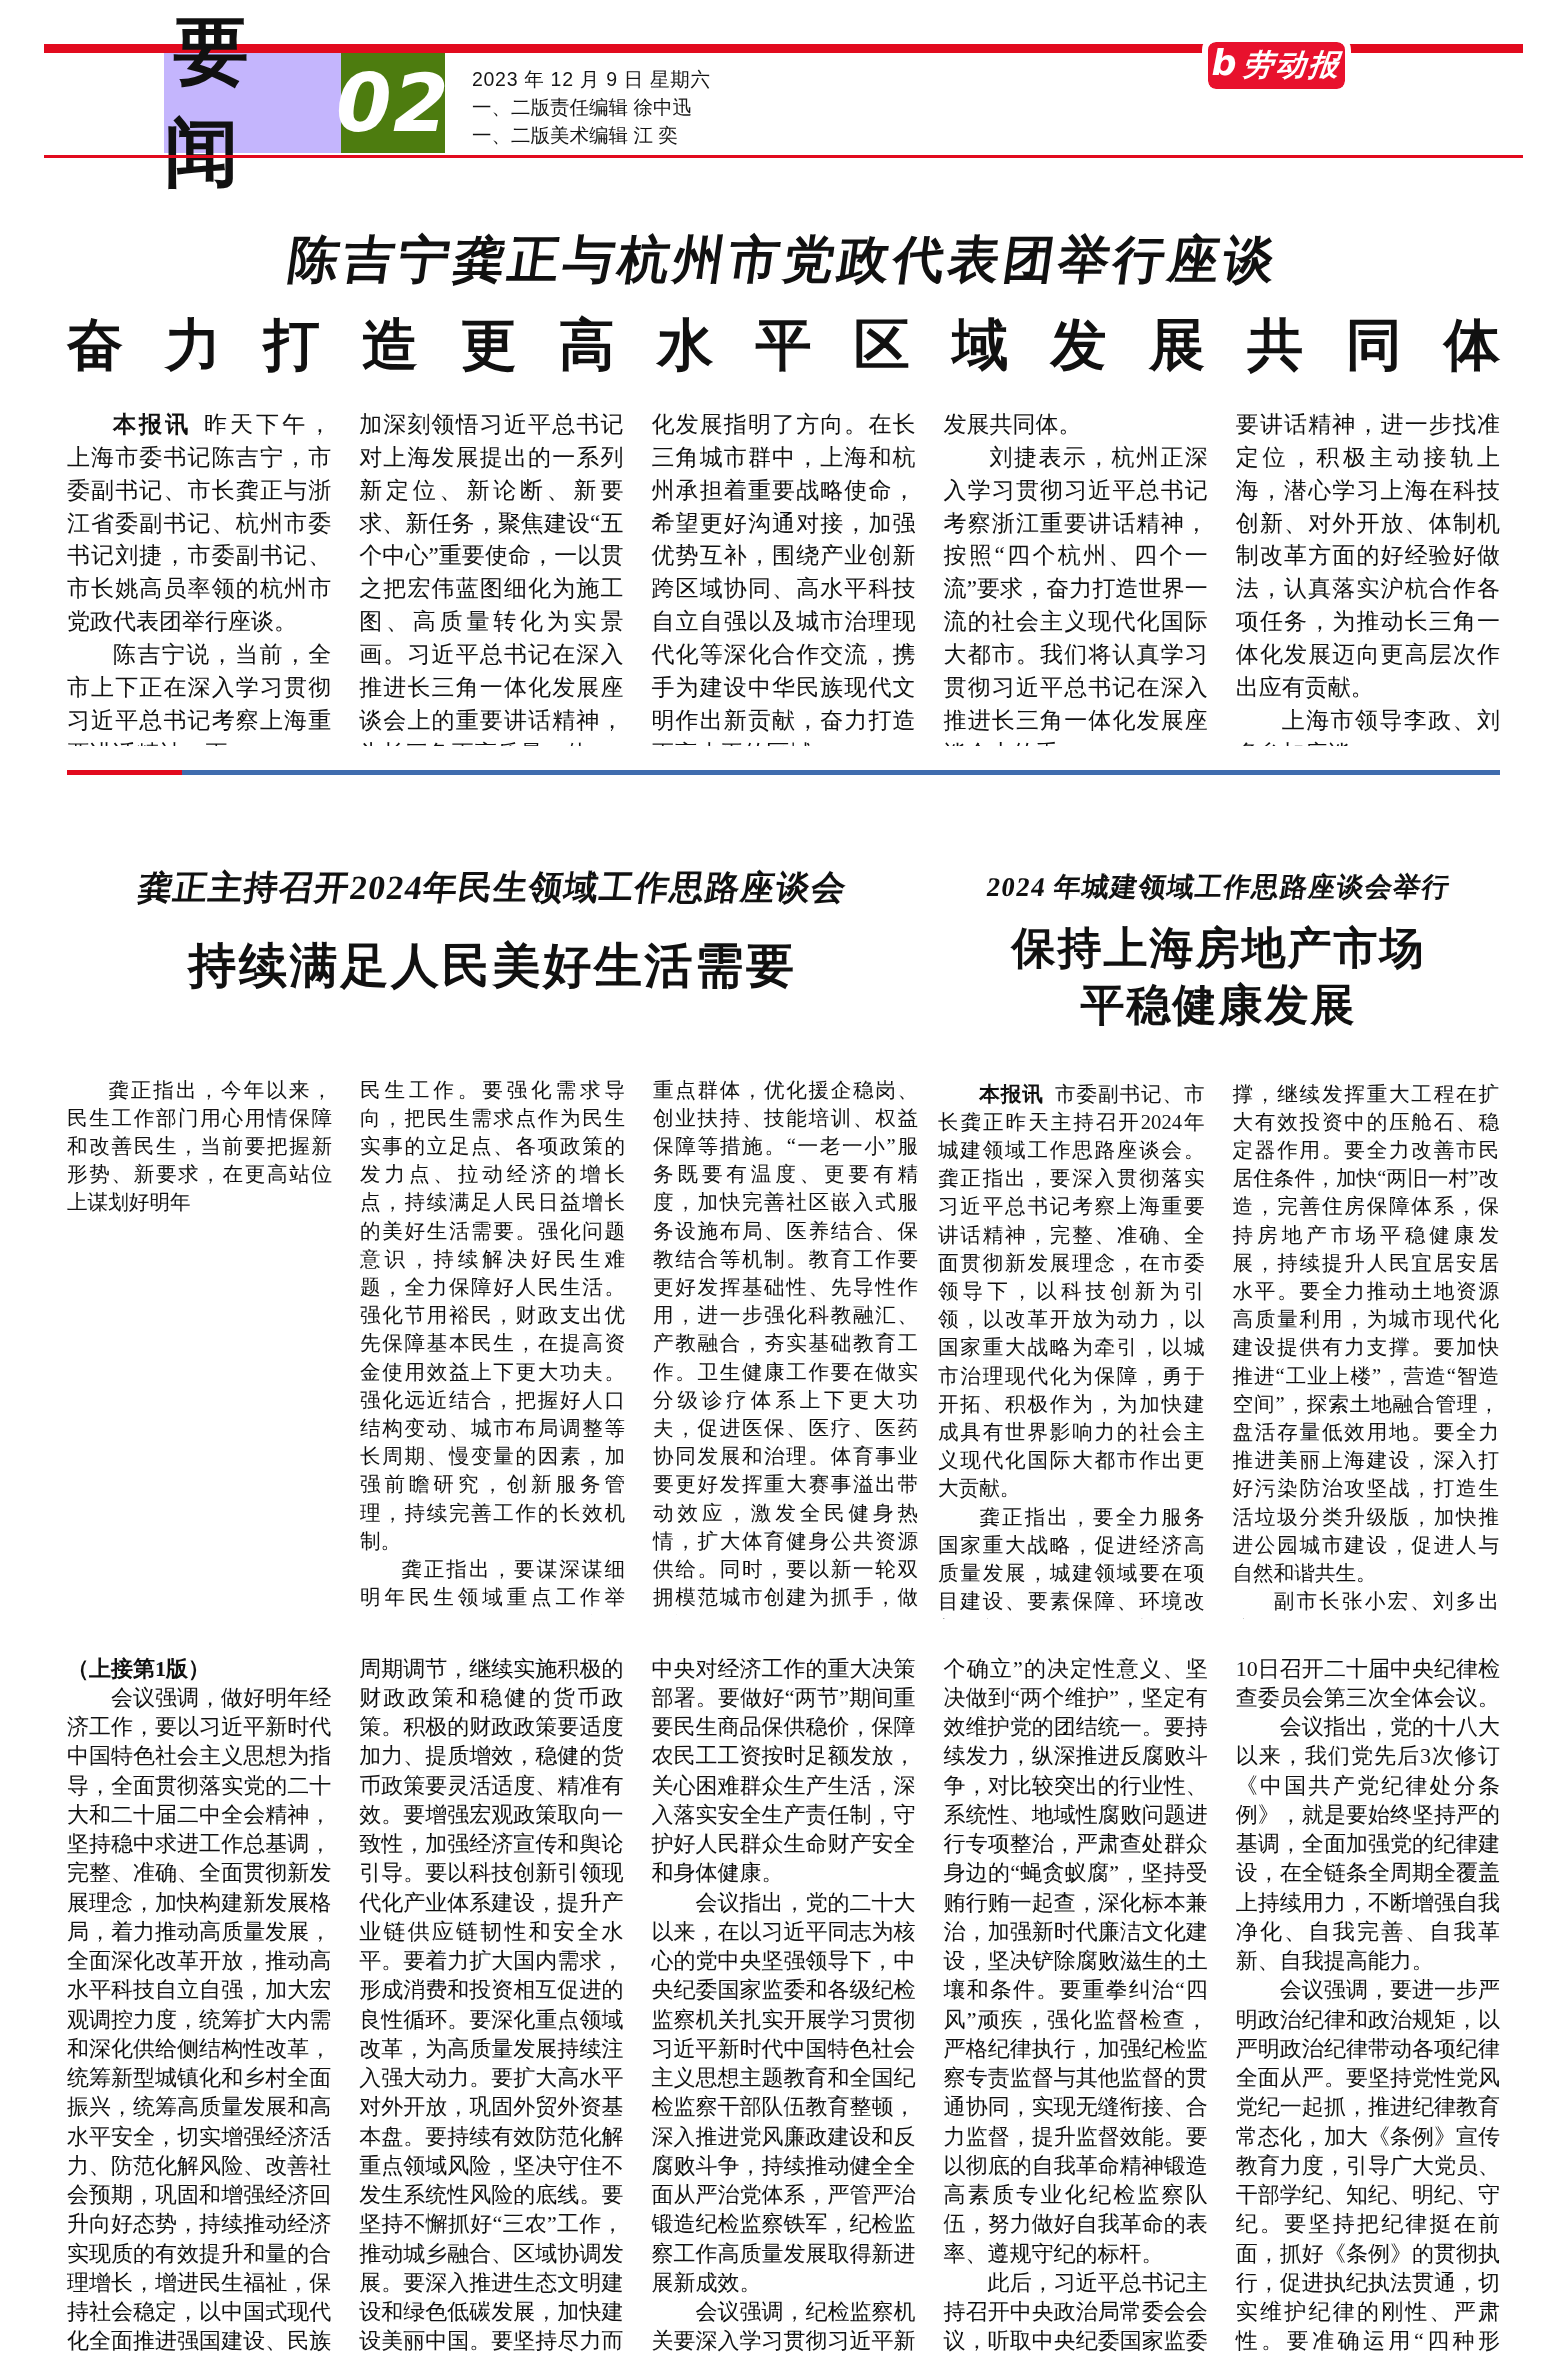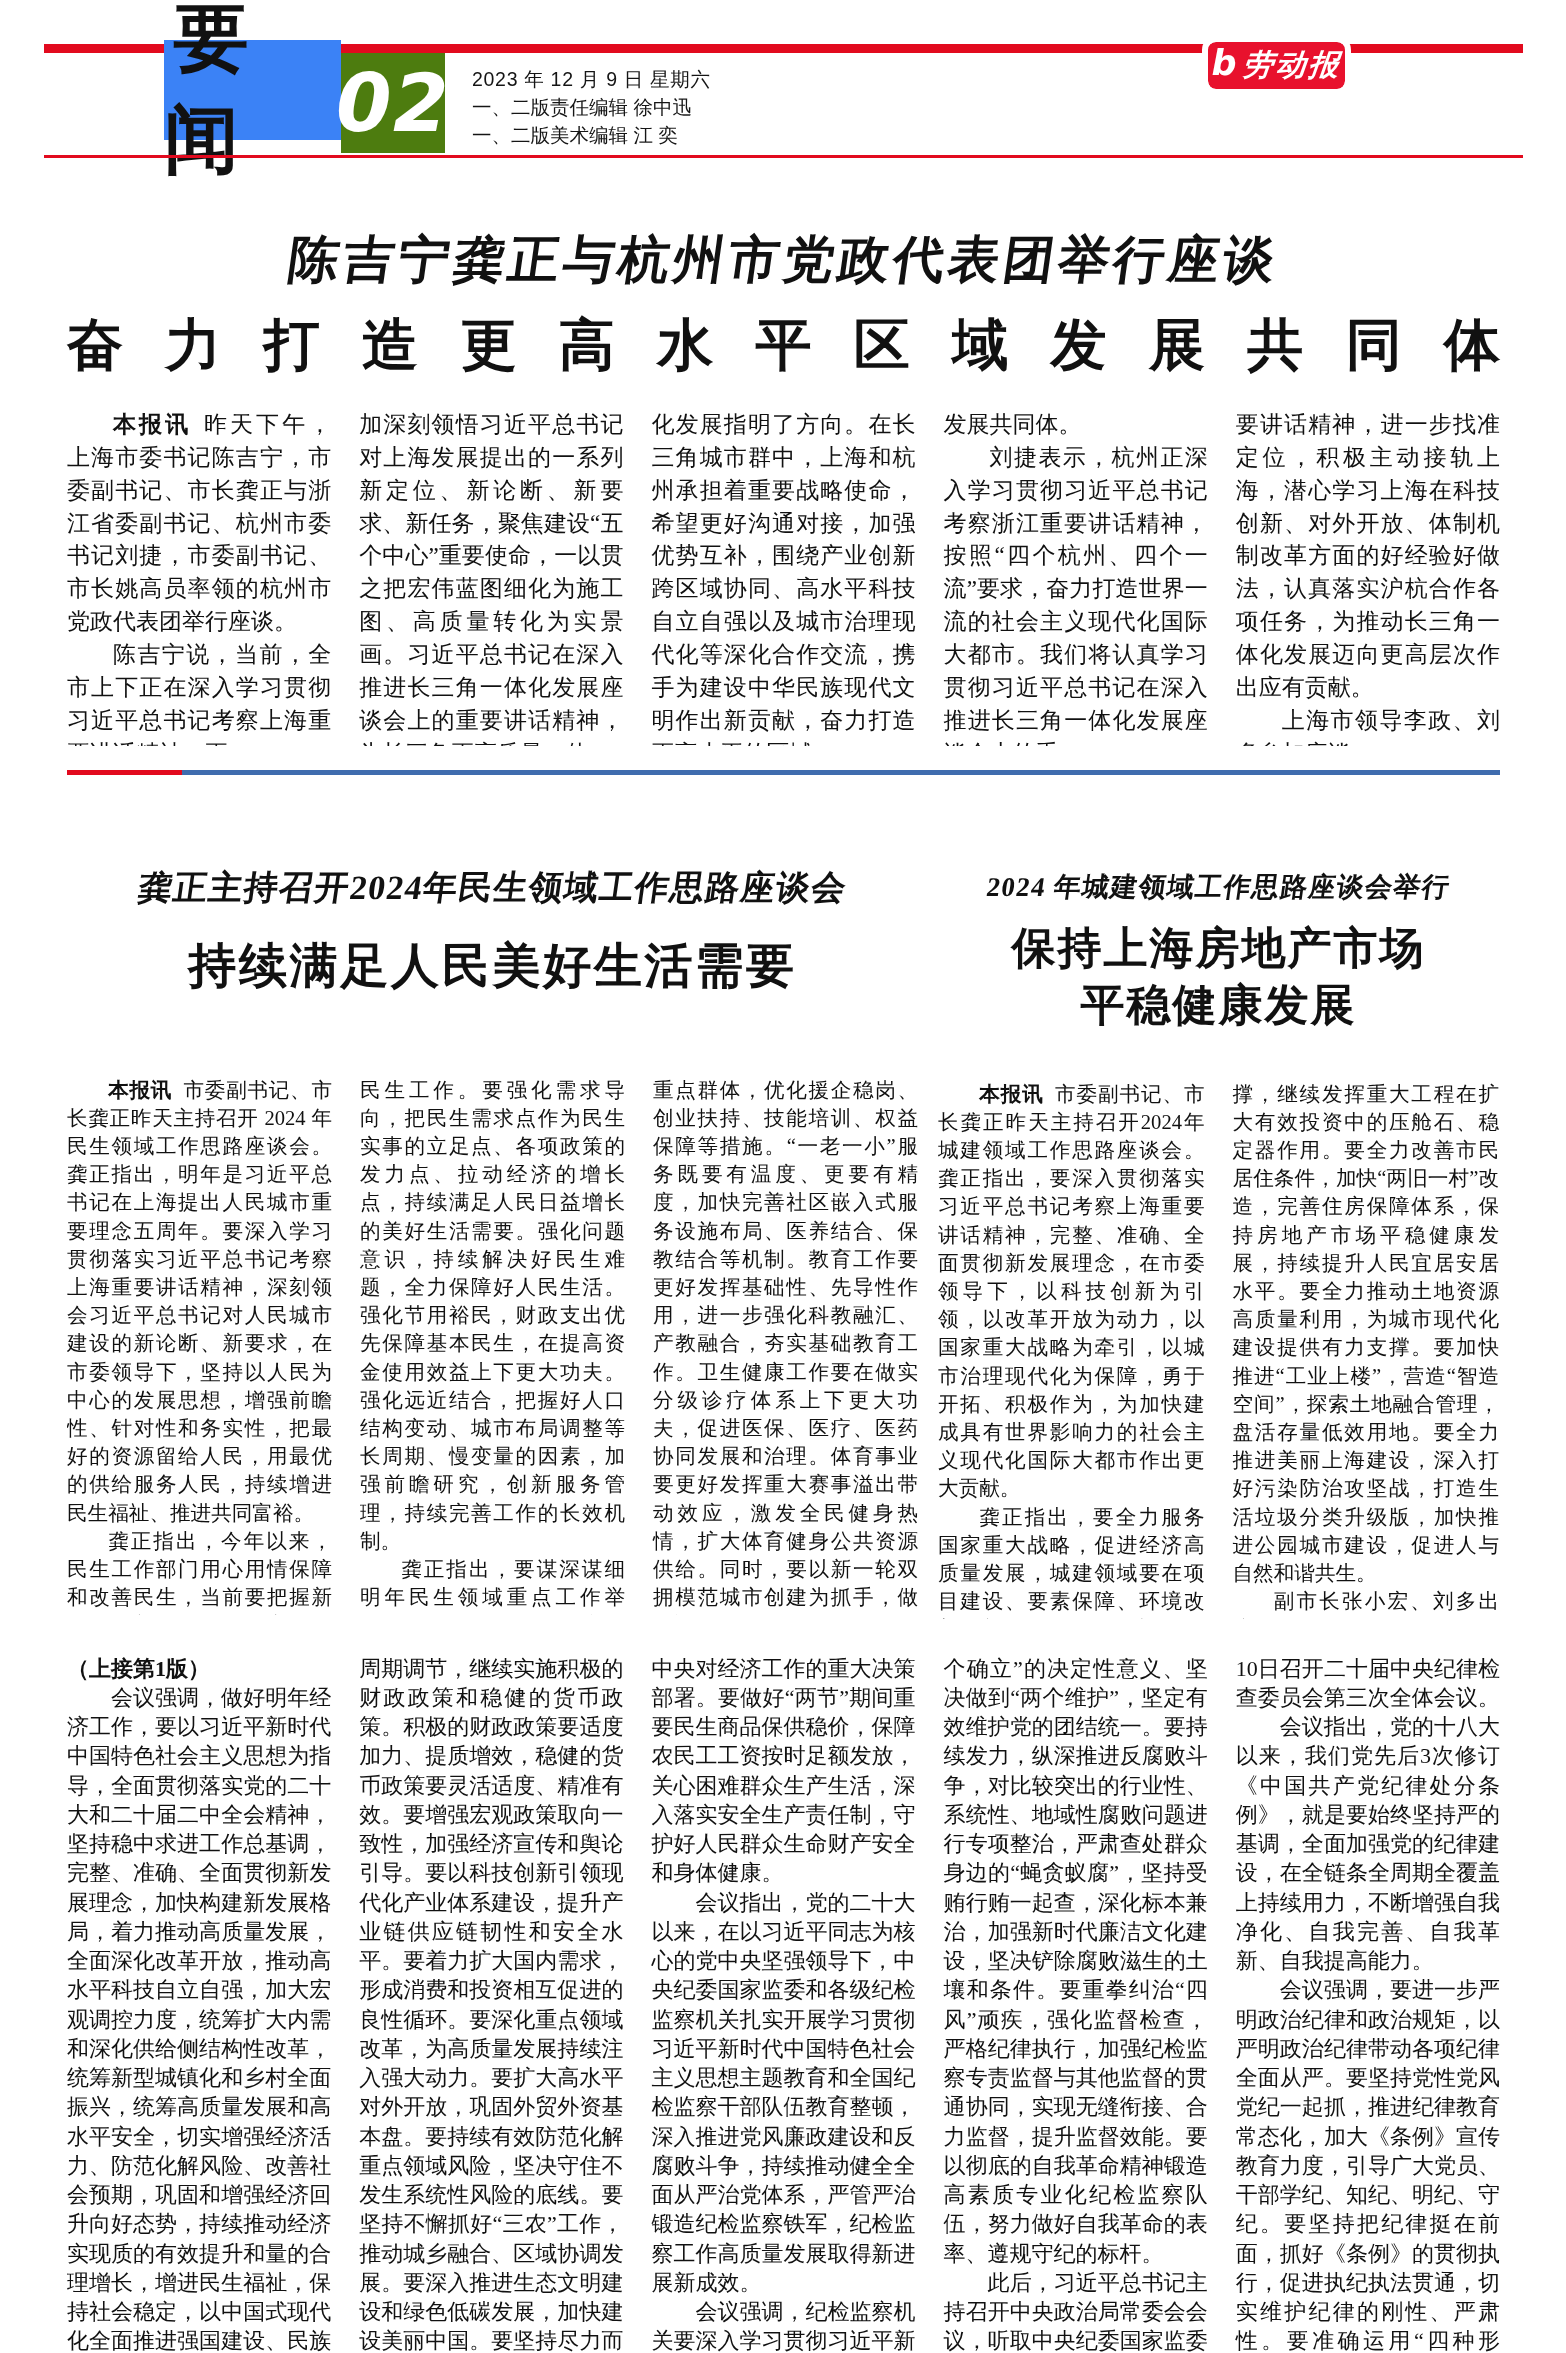--- a/index.html
+++ b/index.html
@@ -2,21 +2,21 @@
 <html lang="zh" style="font-size:10.8px"><head>
 <meta charset="utf-8">
 <style>
   html,body{margin:0;padding:0;background:#ffffff;}
   body{width:1567px;height:2354px;position:relative;overflow:hidden;
        font-family:"Liberation Serif","DejaVu Serif",serif;color:#111;}
 
   
   .header{position:absolute;left:0;top:0;width:1567px;height:160px;}
   .redbar{position:absolute;left:44px;right:44px;top:44px;height:8.8px;background:#e20a1e;}
-  .yaowen-box{position:absolute;left:164px;top:40px;width:177px;height:100px;background:#3b82f6;
+  .yaowen-box{position:absolute;left:164px;top:53px;width:177px;height:100px;background:#c4b5fd;
       display:flex;align-items:center;justify-content:center;
       font-weight:900;font-size:75px;letter-spacing:9.4px;text-indent:9.4px;}
   .pagenum-box{position:absolute;left:341px;top:53px;width:104px;height:100px;background:#4d7c0f;
       display:flex;align-items:center;justify-content:center;color:#fff;
       font-family:"DejaVu Sans","Liberation Sans",sans-serif;font-weight:900;
       font-style:italic;font-size:80px;letter-spacing:1.3px;}
   .edit-info{position:absolute;left:472px;top:65px;
       font-family:"Liberation Sans","DejaVu Sans",sans-serif;
       font-size:19.5px;line-height:28px;color:#151515;}
   .edit-info .d{letter-spacing:0.7px;text-align:center;}
@@ -117,21 +117,20 @@
 
 <div class="content mid-band">
 
   <div class="mid-left">
     <div class="mid-head">
       <div class="mid-kicker minsheng-kicker">龚正主持召开2024年民生领域工作思路座谈会</div>
       <div class="minsheng-title">持续满足人民美好生活需要</div>
     </div>
     <div class="mid-body cols">
       <div class="col">
-        <p class="para"><b class="wire">本报讯</b><span>市委副书记、市长龚正昨天主持召开 2024 年民生领域工作思路座谈会。龚正指出，明年是习近平总书记在上海提出人民城市重要理念五周年。要深入学习贯彻落实习近平总书记考察上海重要讲话精神，深刻领会习近平总书记对人民城市建设的新论断、新要求，在市委领导下，坚持以人民为中心的发展思想，增强前瞻性、针对性和务实性，把最好的资源留给人民，用最优的供给服务人民，持续增进民生福祉、推进共同富裕。</span></p>
         <p class="para">龚正指出，今年以来，民生工作部门用心用情保障和改善民生，当前要把握新形势、新要求，在更高站位上谋划好明年</p>
       </div>
       <div class="col">
         <p class="para noindent">民生工作。要强化需求导向，把民生需求点作为民生实事的立足点、各项政策的发力点、拉动经济的增长点，持续满足人民日益增长的美好生活需要。强化问题意识，持续解决好民生难题，全力保障好人民生活。强化节用裕民，财政支出优先保障基本民生，在提高资金使用效益上下更大功夫。强化远近结合，把握好人口结构变动、城市布局调整等长周期、慢变量的因素，加强前瞻研究，创新服务管理，持续完善工作的长效机制。</p>
         <p class="para">龚正指出，要谋深谋细明年民生领域重点工作举措。就业工作要进一步突出更高质量的要求，聚焦高校毕业生等</p>
       </div>
       <div class="col">
         <p class="para noindent">重点群体，优化援企稳岗、创业扶持、技能培训、权益保障等措施。“一老一小”服务既要有温度、更要有精度，加快完善社区嵌入式服务设施布局、医养结合、保教结合等机制。教育工作要更好发挥基础性、先导性作用，进一步强化科教融汇、产教融合，夯实基础教育工作。卫生健康工作要在做实分级诊疗体系上下更大功夫，促进医保、医疗、医药协同发展和治理。体育事业要更好发挥重大赛事溢出带动效应，激发全民健身热情，扩大体育健身公共资源供给。同时，要以新一轮双拥模范城市创建为抓手，做好退役军人工作。</p>
         <p class="para">副市长华源出席。</p>
       </div>

